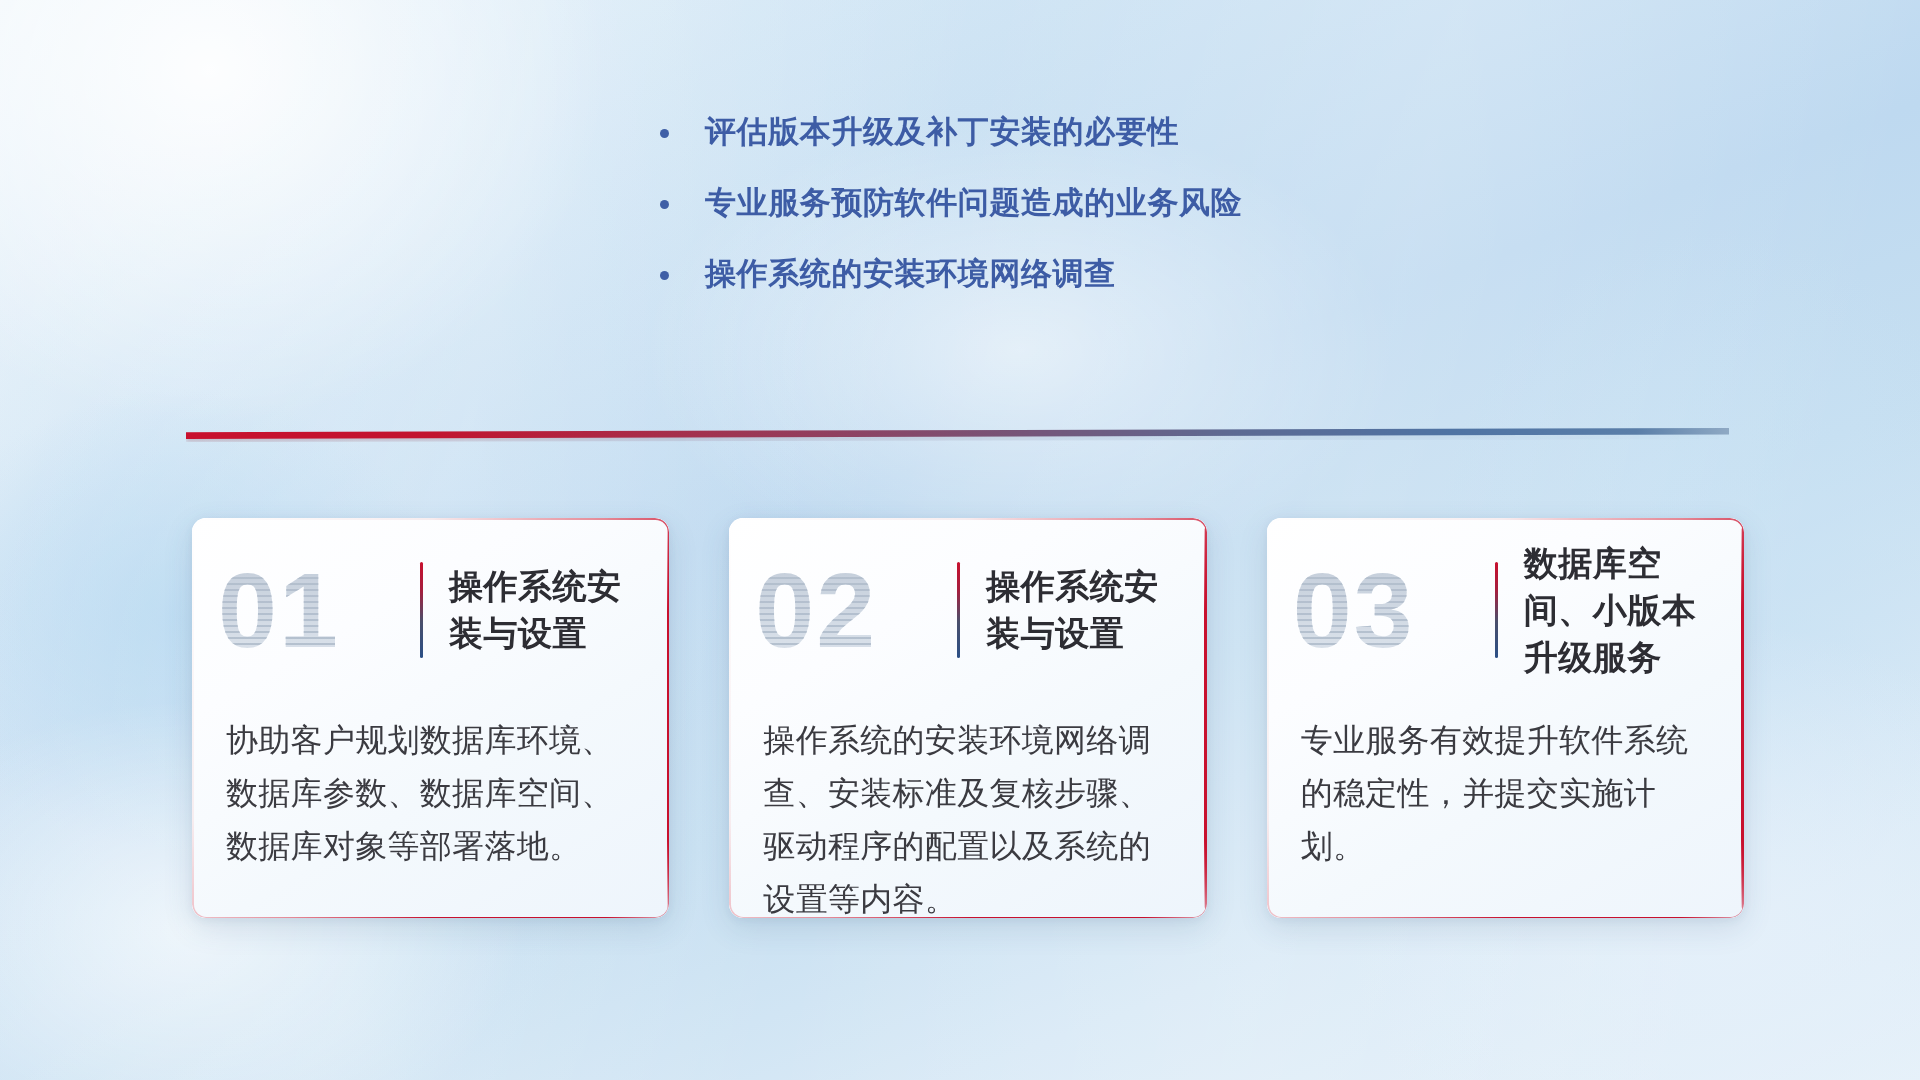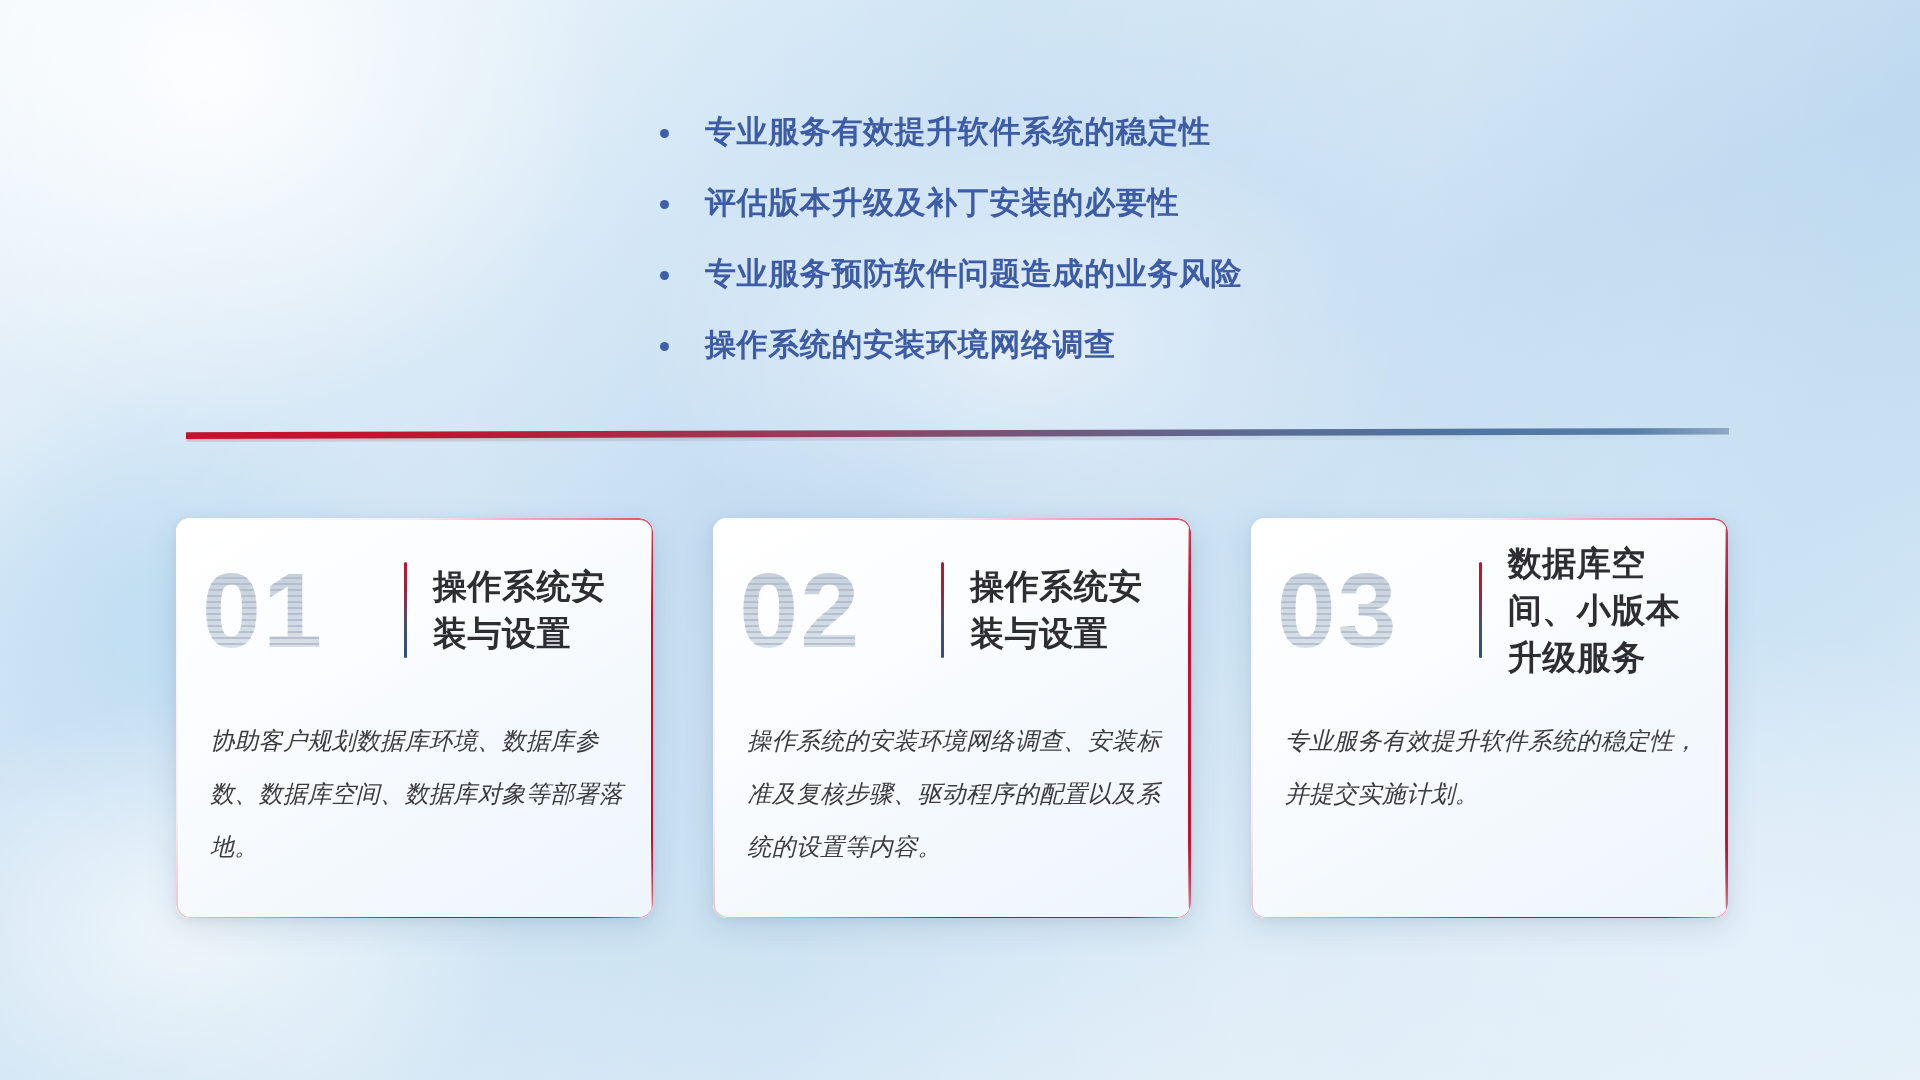--- a/index.html
+++ b/index.html
@@ -139,21 +139,21 @@
     left: 0; top: 5px;
     width: 100%; height: 9px;
     background: linear-gradient(90deg, rgba(140,30,45,0.22), rgba(90,110,150,0.12) 60%, rgba(255,255,255,0));
     clip-path: polygon(0 40%, 100% 0, 100% 70%, 0 100%);
     filter: blur(2px);
   }
 
   
   #cards {
     position: absolute;
-    left: 176px;
+    left: 192px;
     top: 518px;
     width: 1552px;
     display: flex;
     gap: 60px;
   }
   .card {
     position: relative;
     width: 495px;
     height: 400px;
     border-radius: 14px;
@@ -245,25 +245,24 @@
     font-weight: 600;
     color: #2d2d33;
     letter-spacing: 0.5px;
     flex: 1 1 auto;
   }
   .card-body {
     position: absolute;
     left: 34px;
     right: 30px;
     top: 196px;
-    font-size: 24px;
+    font-size: 32px;
     line-height: 53px;
     color: #3b3b41;
     letter-spacing: 0.3px;
-    font-style: italic;
   }
   .card-accent-right {
     position: absolute;
     right: 0; top: 10px;
     width: 2.5px; height: 380px;
     background: linear-gradient(180deg, rgba(200,16,46,0.25), #c8102e 22%, #c8102e 82%, rgba(200,16,46,0.15));
     border-radius: 2px;
   }
 </style>
 </head>
@@ -273,24 +272,20 @@
 <div class="glow" id="glow-topleft"></div>
 <div class="glow" id="glow-center"></div>
 <div class="glow" id="glow-left-mid"></div>
 <div class="glow" id="glow-bottomleft"></div>
 <div class="glow" id="glow-rightband"></div>
 <div class="glow" id="glow-bottomright"></div>
 <div id="bg-sheen"></div>
 
 <div id="bullet-list">
 
-  <div class="bullet-row">
-    <span class="bullet-dot"></span>
-    <span class="bullet-text">专业服务有效提升软件系统的稳定性</span>
-  </div>
 
   <div class="bullet-row">
     <span class="bullet-dot"></span>
     <span class="bullet-text">评估版本升级及补丁安装的必要性</span>
   </div>
 
   <div class="bullet-row">
     <span class="bullet-dot"></span>
     <span class="bullet-text">专业服务预防软件问题造成的业务风险</span>
   </div>

